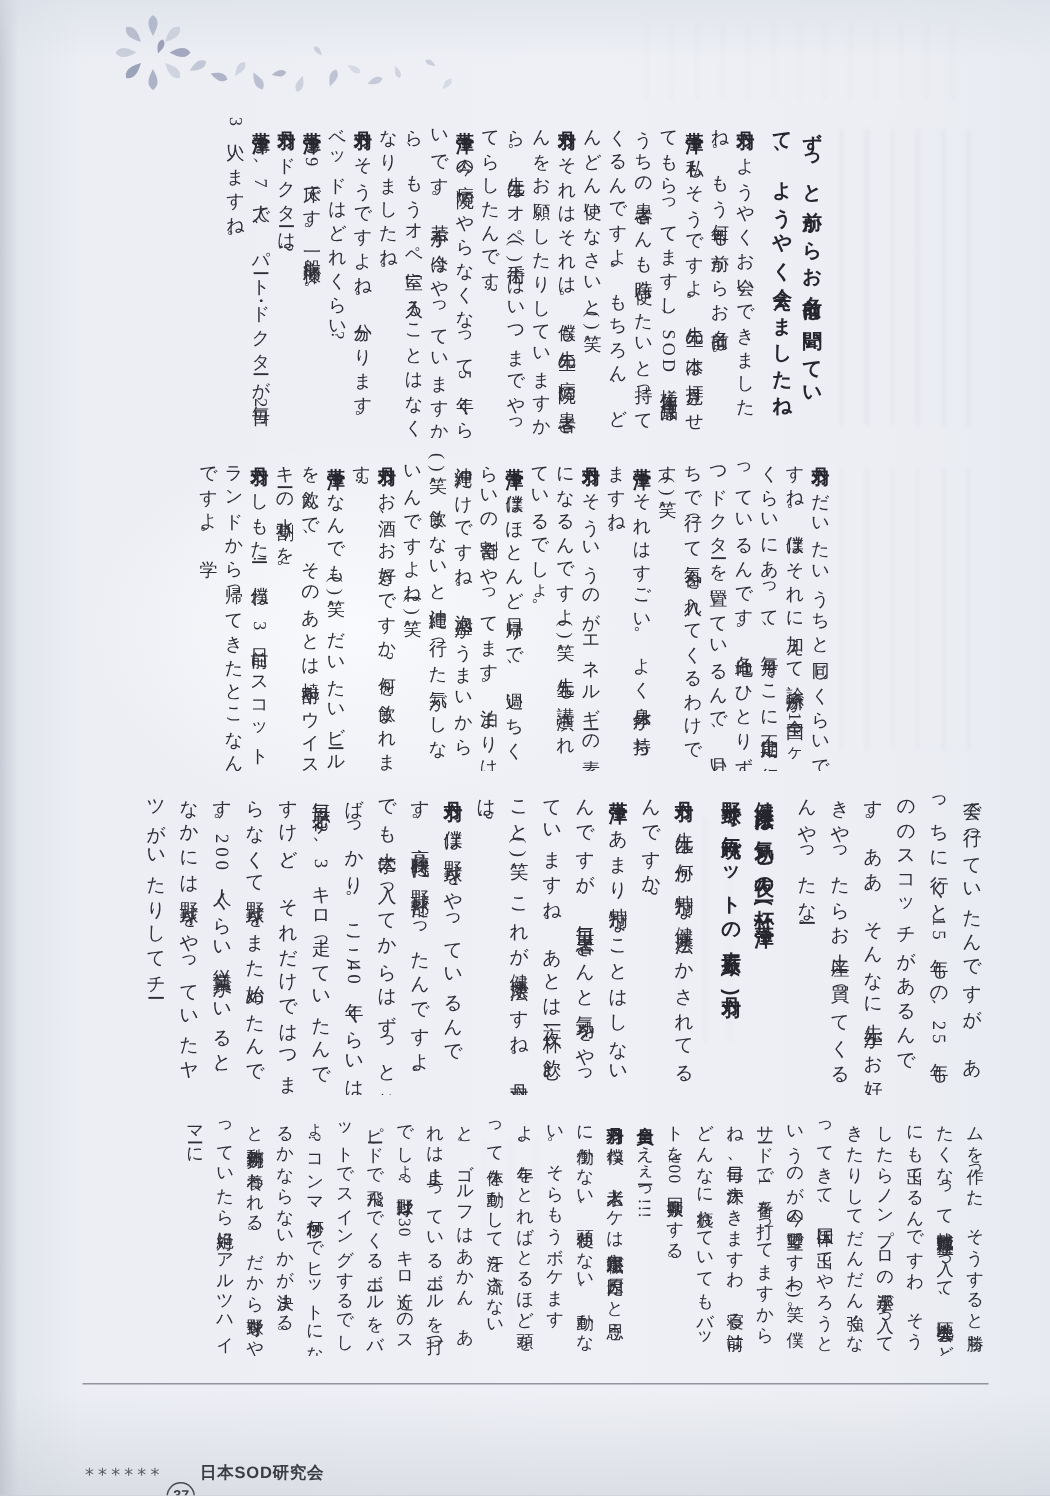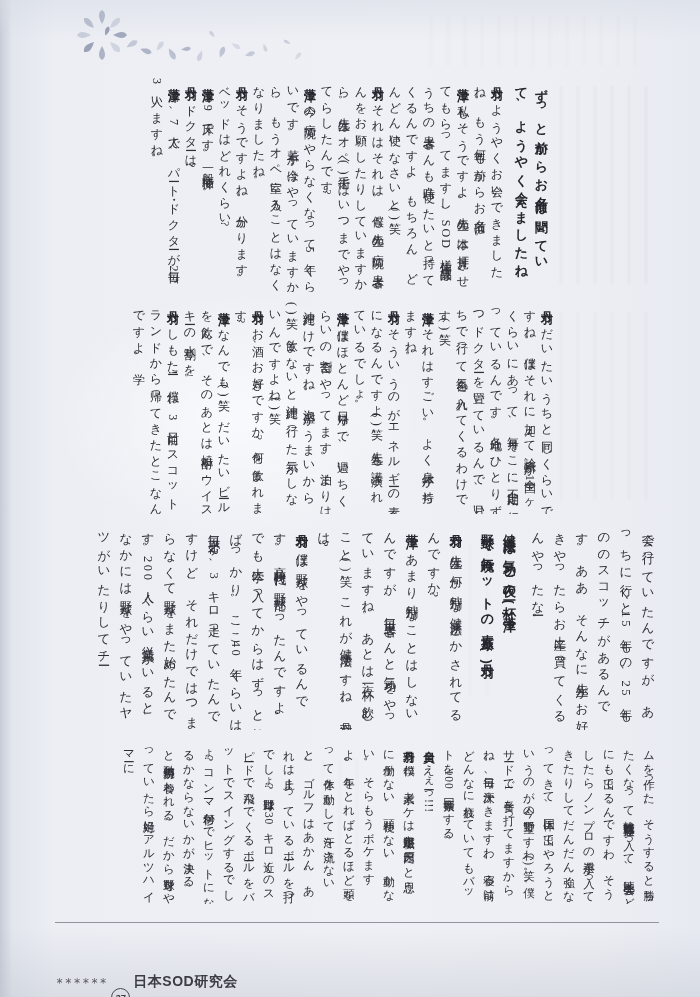--- a/index.html
+++ b/index.html
@@ -48,21 +48,21 @@
   .g5{left:322px;top:760px;width:40px;height:120px;opacity:.22;}
   
   .rule{position:absolute;left:55px;top:922px;width:604px;height:1px;background:#8f949e;}
   .footer{position:absolute;left:56px;top:956px;display:flex;align-items:center;gap:3px;color:#4a4a50;}
   .stars{font-family:"DejaVu Sans Mono",monospace;font-size:12px;letter-spacing:1.5px;color:#585860;padding-top:2px;}
   .pgnum{
     width:17px;height:17px;border:1.6px solid #4b4b52;border-radius:50%;
     display:inline-flex;align-items:center;justify-content:center;
     font-size:9.5px;font-weight:bold;font-family:"Liberation Sans","DejaVu Sans",sans-serif;color:#3e3e45;margin-top:32px;
   }
-  .journal{font-size:14px;font-weight:bold;font-family:"Liberation Sans","DejaVu Sans",sans-serif;color:#3c3c43;letter-spacing:.5px;}
+  .journal{font-size:11px;font-weight:bold;font-family:"Liberation Sans","DejaVu Sans",sans-serif;color:#3c3c43;letter-spacing:.5px;}
   .floral{position:absolute;left:60px;top:4px;}
 </style>
 </head>
 <body>
 
 <main class="page">
 
   <svg class="floral" width="250" height="64" viewBox="0 0 250 64" aria-hidden="true">
     <defs>
       <path id="leaf" d="M0,-7 C3.5,-4.5 4.5,-1 0,7 C-4.5,-1 -3.5,-4.5 0,-7 Z"></path>

